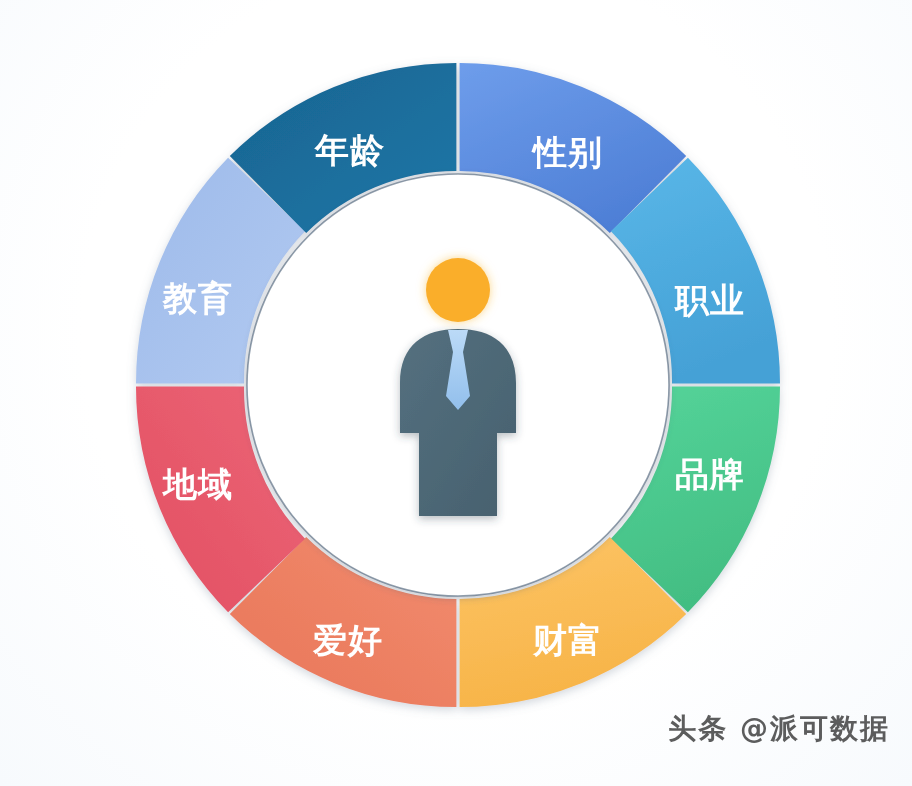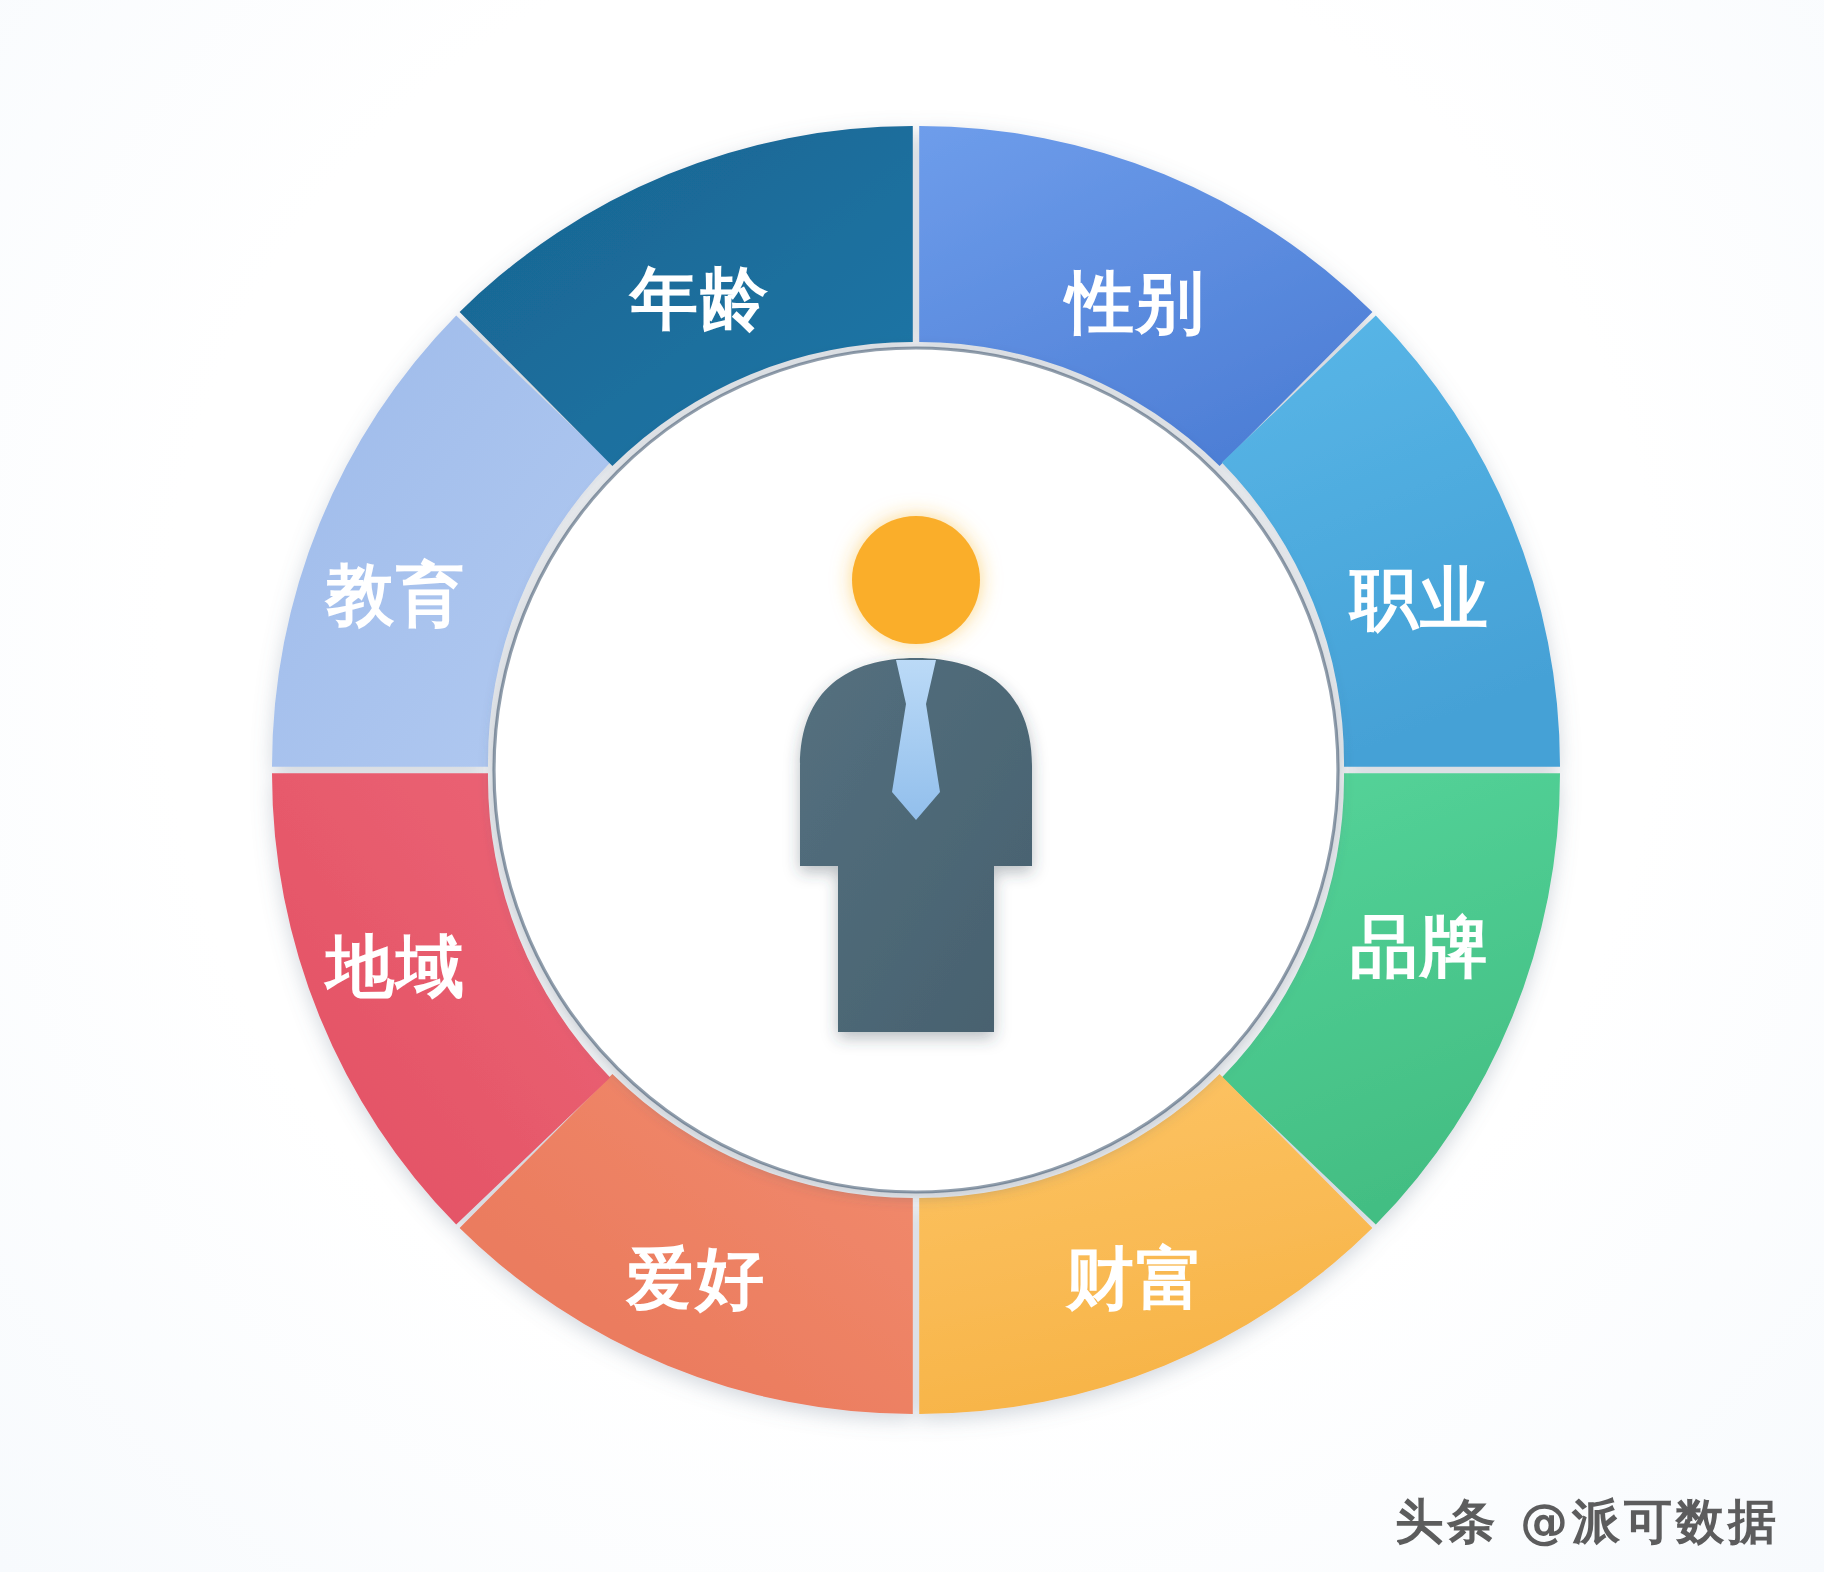--- a/index.html
+++ b/index.html
@@ -48,23 +48,23 @@
     font-weight: 700;
     letter-spacing: 1px;
     text-anchor: middle;
     dominant-baseline: central;
     paint-order: stroke fill;
   }
 
   .watermark {
     position: absolute;
     right: 22px;
-    bottom: 9px;
+    bottom: 38px;
     font-family: "DejaVu Sans", "Liberation Sans", sans-serif;
-    font-size: 24px;
+    font-size: 28px;
     font-weight: 700;
     color: #3a3a3a;
     letter-spacing: 2px;
     opacity: 0.82;
     white-space: nowrap;
     user-select: none;
   }
 </style>
 </head>
 <body>

